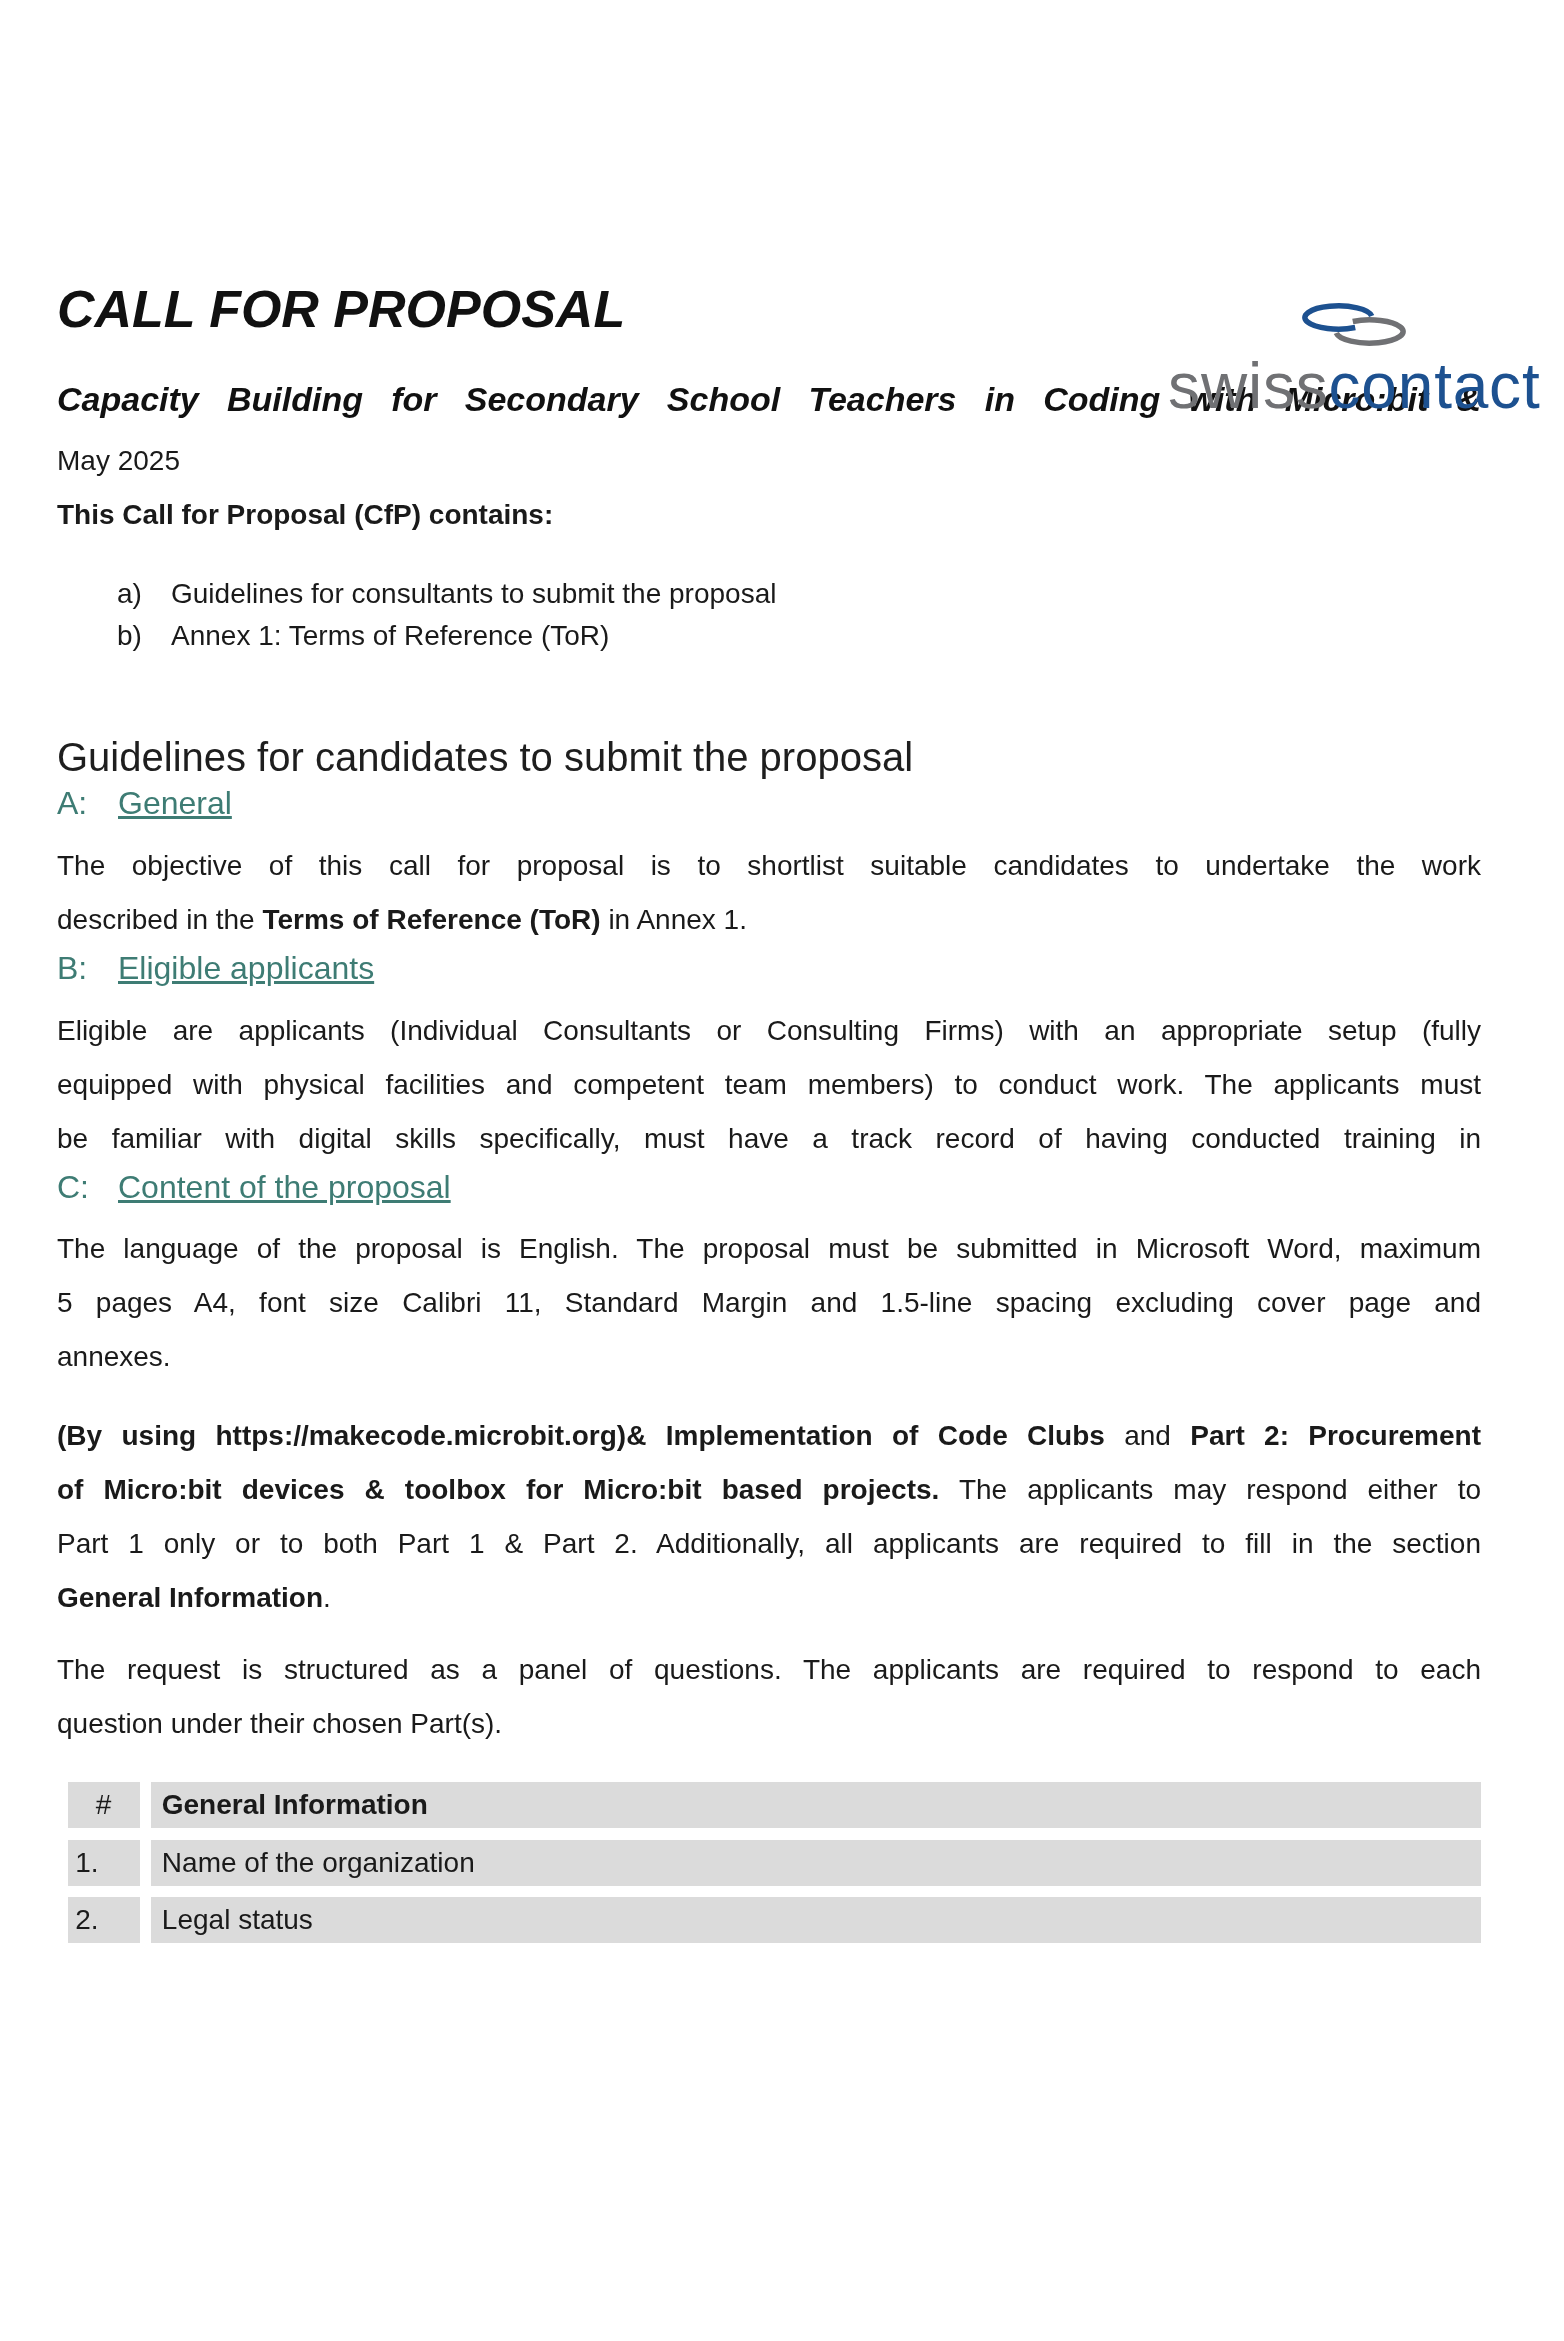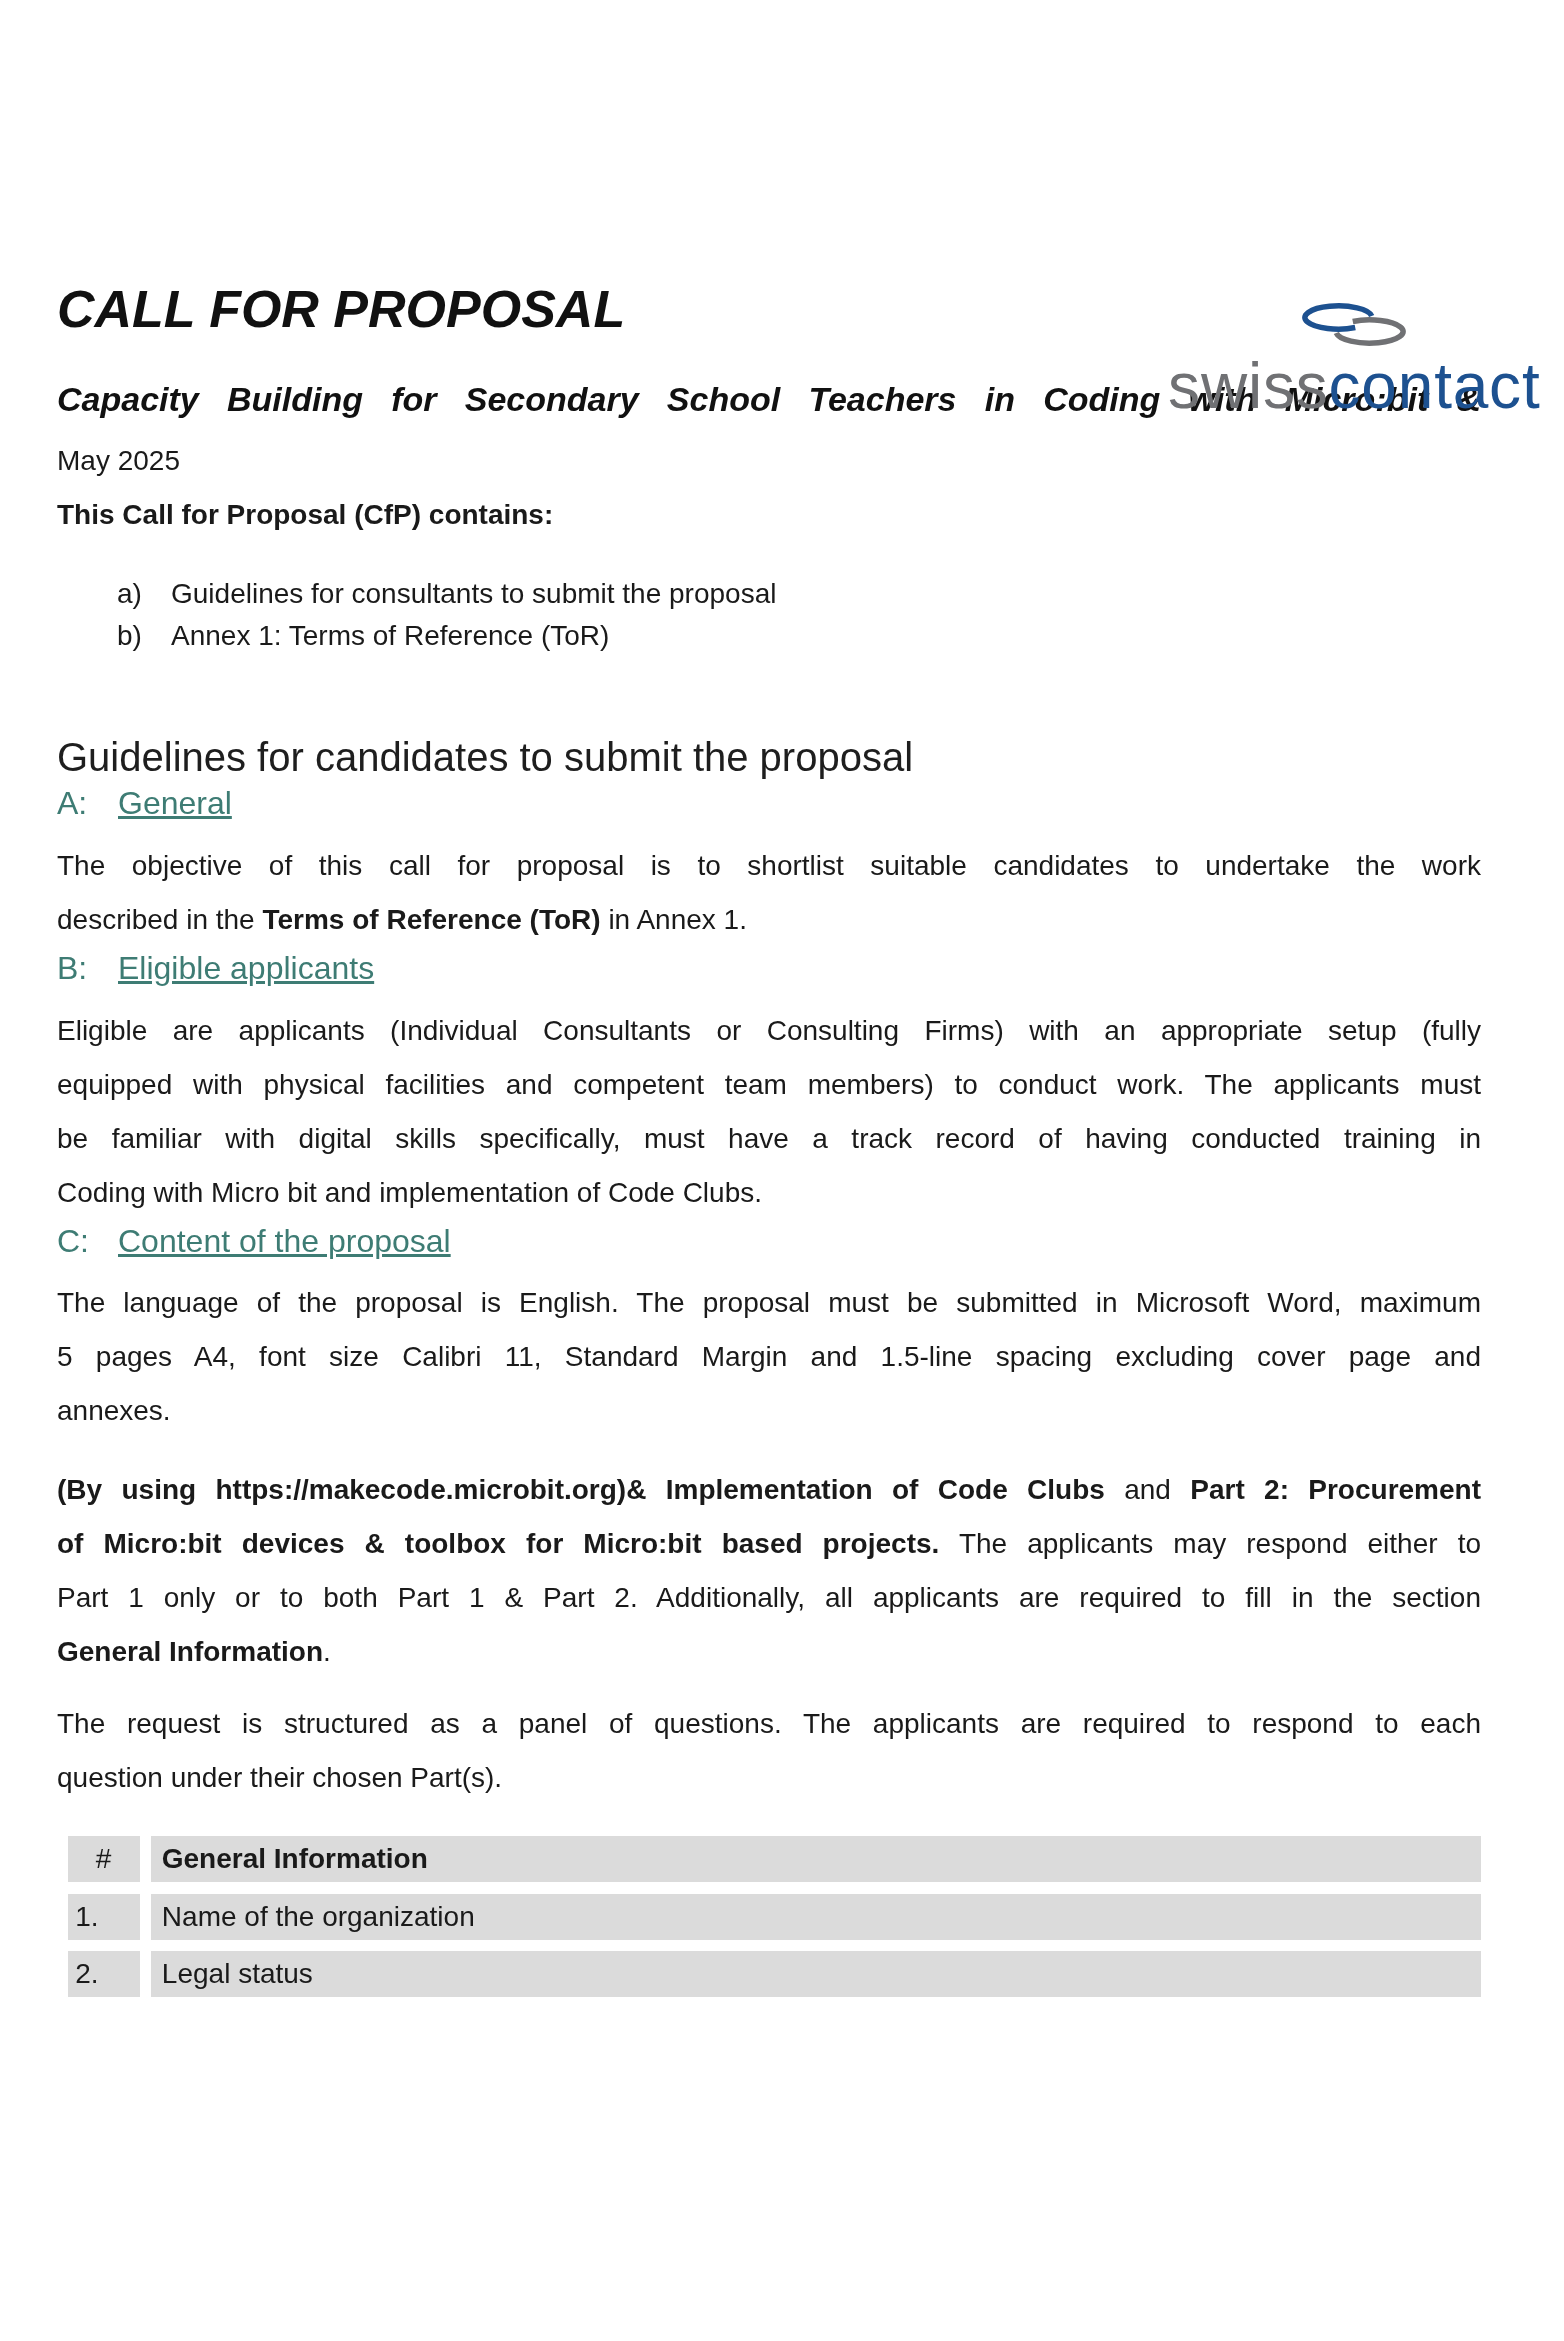--- a/index.html
+++ b/index.html
@@ -89,21 +89,20 @@
     <div class="body-text para">
         <div class="jline"><span>The objective of this call for proposal is to shortlist suitable candidates to undertake the work</span></div>
         <div class="jline last"><span>described in the </span><span class="b">Terms of Reference (ToR)</span><span> in Annex 1.</span></div>
       </div>
 
     <h3 class="sec-heading mt-b"><span class="hlabel">B:</span><span>Eligible applicants</span></h3>
     <div class="body-text para">
         <div class="jline"><span>Eligible are applicants (Individual Consultants or Consulting Firms) with an appropriate setup (fully</span></div>
         <div class="jline"><span>equipped with physical facilities and competent team members) to conduct work. The applicants must</span></div>
         <div class="jline"><span>be familiar with digital skills specifically, must have a track record of having conducted training in</span></div>
-        <div class="jline last"><span>Coding with Micro bit and implementation of Code Clubs.</span></div>
       </div>
 
     <h3 class="sec-heading mt-c"><span class="hlabel">C:</span><span>Content of the proposal</span></h3>
     <div class="body-text para">
         <div class="jline"><span>The language of the proposal is English. The proposal must be submitted in Microsoft Word, maximum</span></div>
         <div class="jline"><span>5 pages A4, font size Calibri 11, Standard Margin and 1.5-line spacing excluding cover page and</span></div>
         <div class="jline last"><span>annexes.</span></div>
       </div>
     <div class="body-text para-d">
         <div class="jline"><span class="b">(By using https://makecode.microbit.org)&amp; Implementation of Code Clubs</span><span> and </span><span class="b">Part 2: Procurement</span></div>

